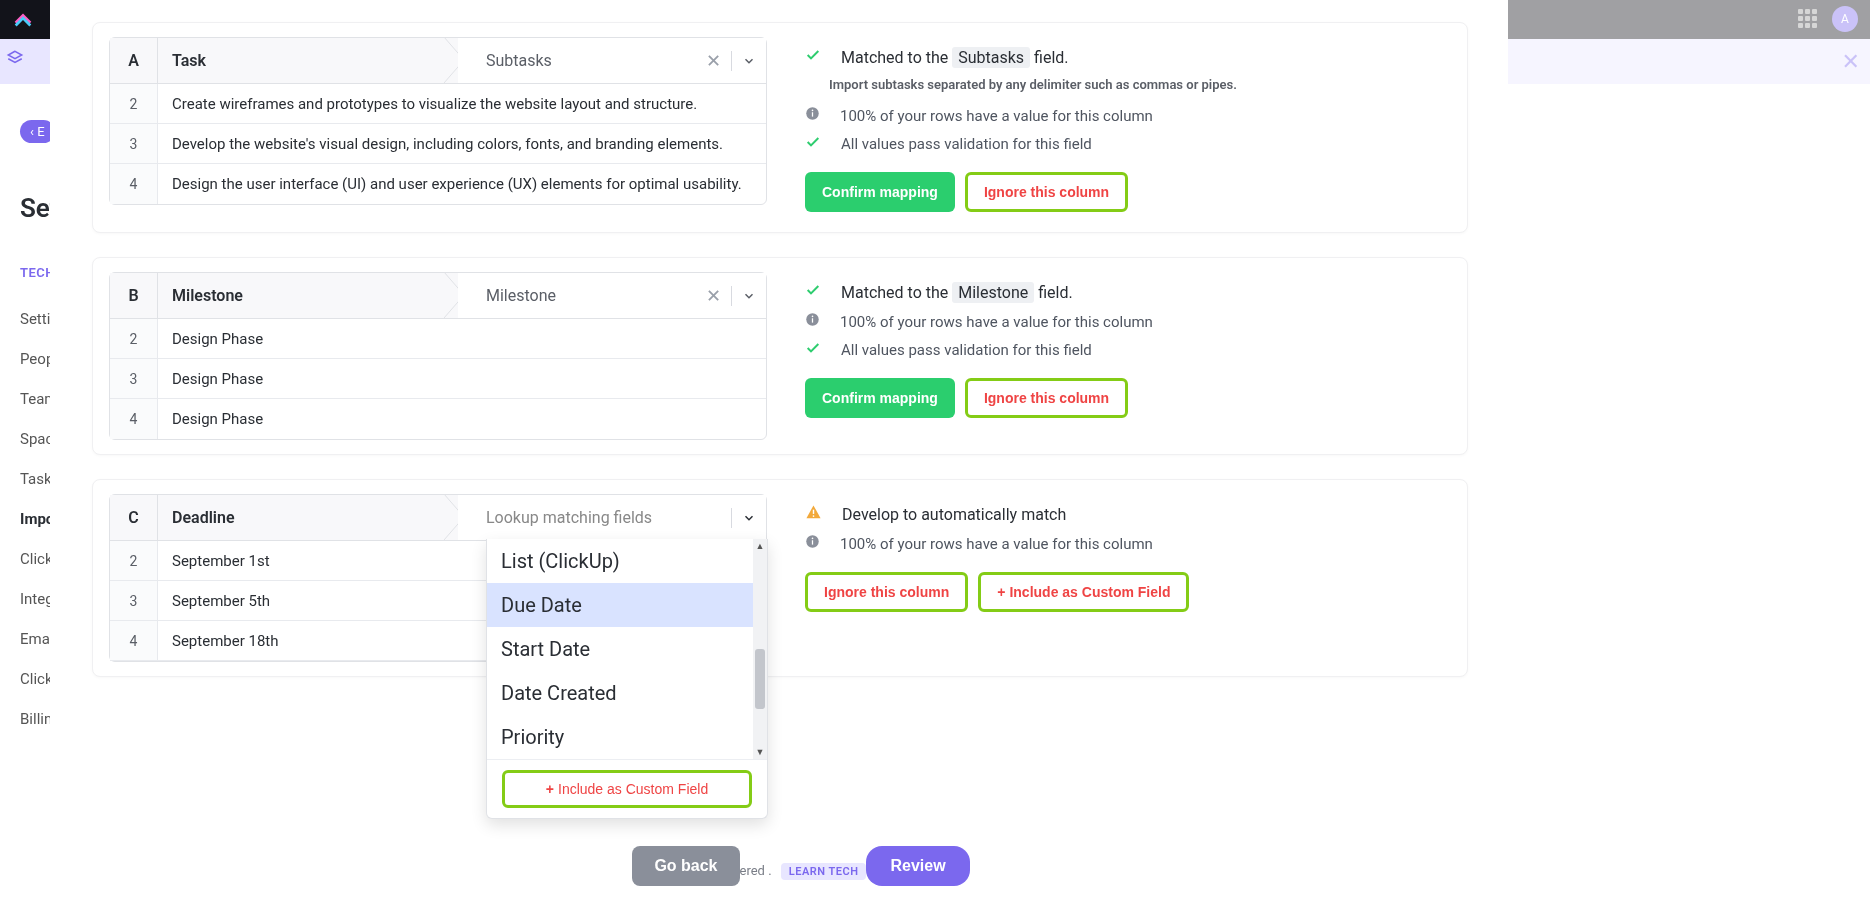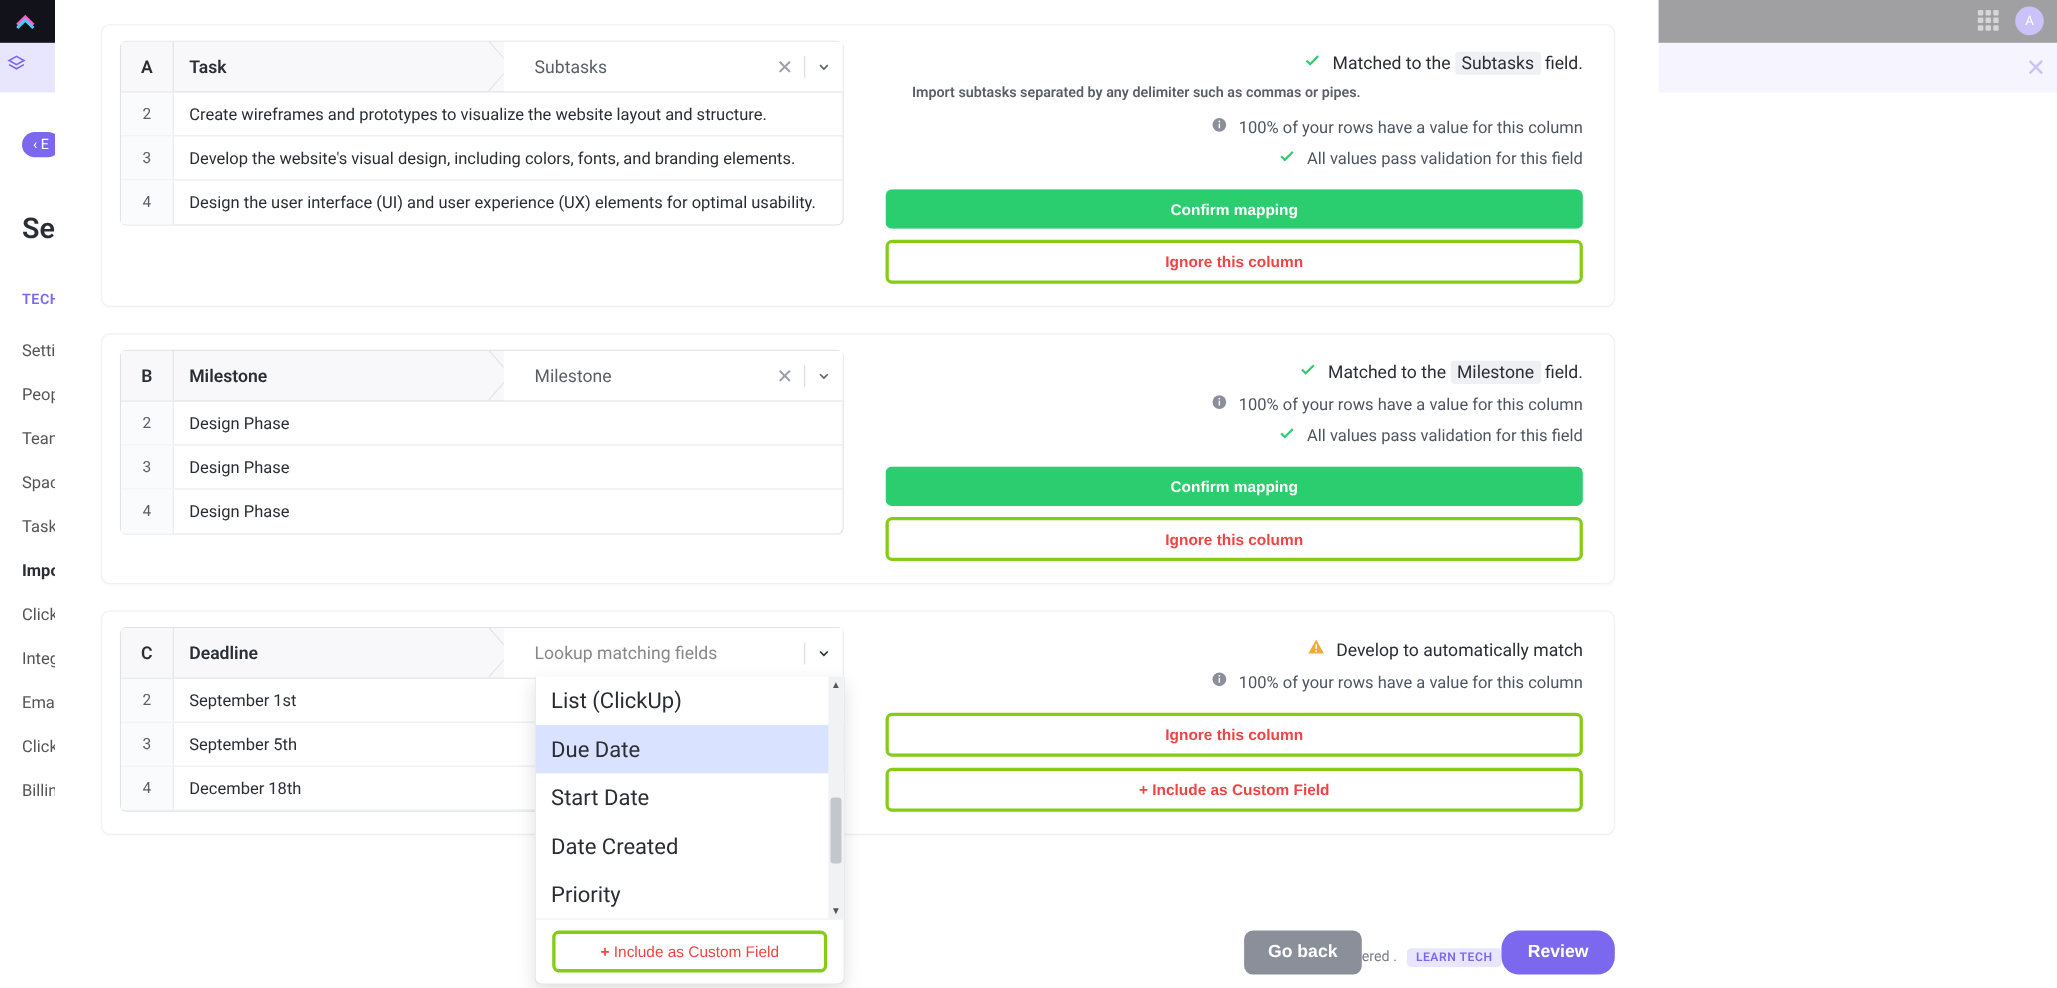--- a/index.html
+++ b/index.html
@@ -257,45 +257,44 @@
     align-items: center;
     padding-left: 14px;
     color: #2a2e34;
     font-size: 15px;
   }
 
   
   .status-line {
     display: flex;
     align-items: flex-start;
-    gap: 10px;
+    gap: 20px;
     margin-bottom: 8px;
     color: #4f5560;
-    justify-content: flex-end;
   }
   .status-line.primary { color: #2a2e34; font-size: 16px; }
   .status-line .txt { line-height: 1.35; }
   .sub-note {
     font-size: 13px;
     color: #5a5e66;
     margin-left: 24px;
     margin-bottom: 14px;
     font-weight: 600;
   }
   .chip {
     background: #eef0f3;
     padding: 1px 6px;
     border-radius: 3px;
     color: #2a2e34;
   }
   .icon-check { color: #2ecd6f; }
   .icon-info { color: #8a8f9a; }
   .icon-warn { color: #f2a93b; }
 
-  .btn-row { margin-top: 18px; display: flex; gap: 10px; flex-direction: column; }
+  .btn-row { margin-top: 18px; display: flex; gap: 10px; }
   .btn {
     padding: 9px 16px;
     border-radius: 6px;
     font-size: 14px;
     font-weight: 600;
     cursor: pointer;
     border: 1px solid transparent;
   }
   .btn-green {
     background: #2bce6e;
@@ -373,21 +372,21 @@
     border-radius: 3px;
   }
 
   
   .modal-footer {
     position: absolute;
     left: 42px;
     right: 0;
     bottom: 12px;
     display: flex;
-    justify-content: flex-end;
+    justify-content: center;
     align-items: flex-end;
     padding-right: 40px;
   }
   .btn-gray {
     background: #8a8f9a;
     color: #fff;
     padding: 11px 22px;
     border-radius: 8px;
     font-size: 16px;
     font-weight: 600;
@@ -657,21 +656,21 @@
             <div class="preview-row">
                 <div class="row-num">2</div>
                 <div class="row-val">September 1st</div>
               </div>
             <div class="preview-row">
                 <div class="row-num">3</div>
                 <div class="row-val">September 5th</div>
               </div>
             <div class="preview-row">
                 <div class="row-num">4</div>
-                <div class="row-val">December 18th</div>
+                <div class="row-val">September 18th</div>
               </div>
 
             <div class="dropdown">
               <div class="dd-list">
                 <div class="dd-item">List (ClickUp)</div>
                 <div class="dd-item highlight">Due Date</div>
                 <div class="dd-item">Start Date</div>
                 <div class="dd-item">Date Created</div>
                 <div class="dd-item">Priority</div>
                 <div class="dd-scroll">

